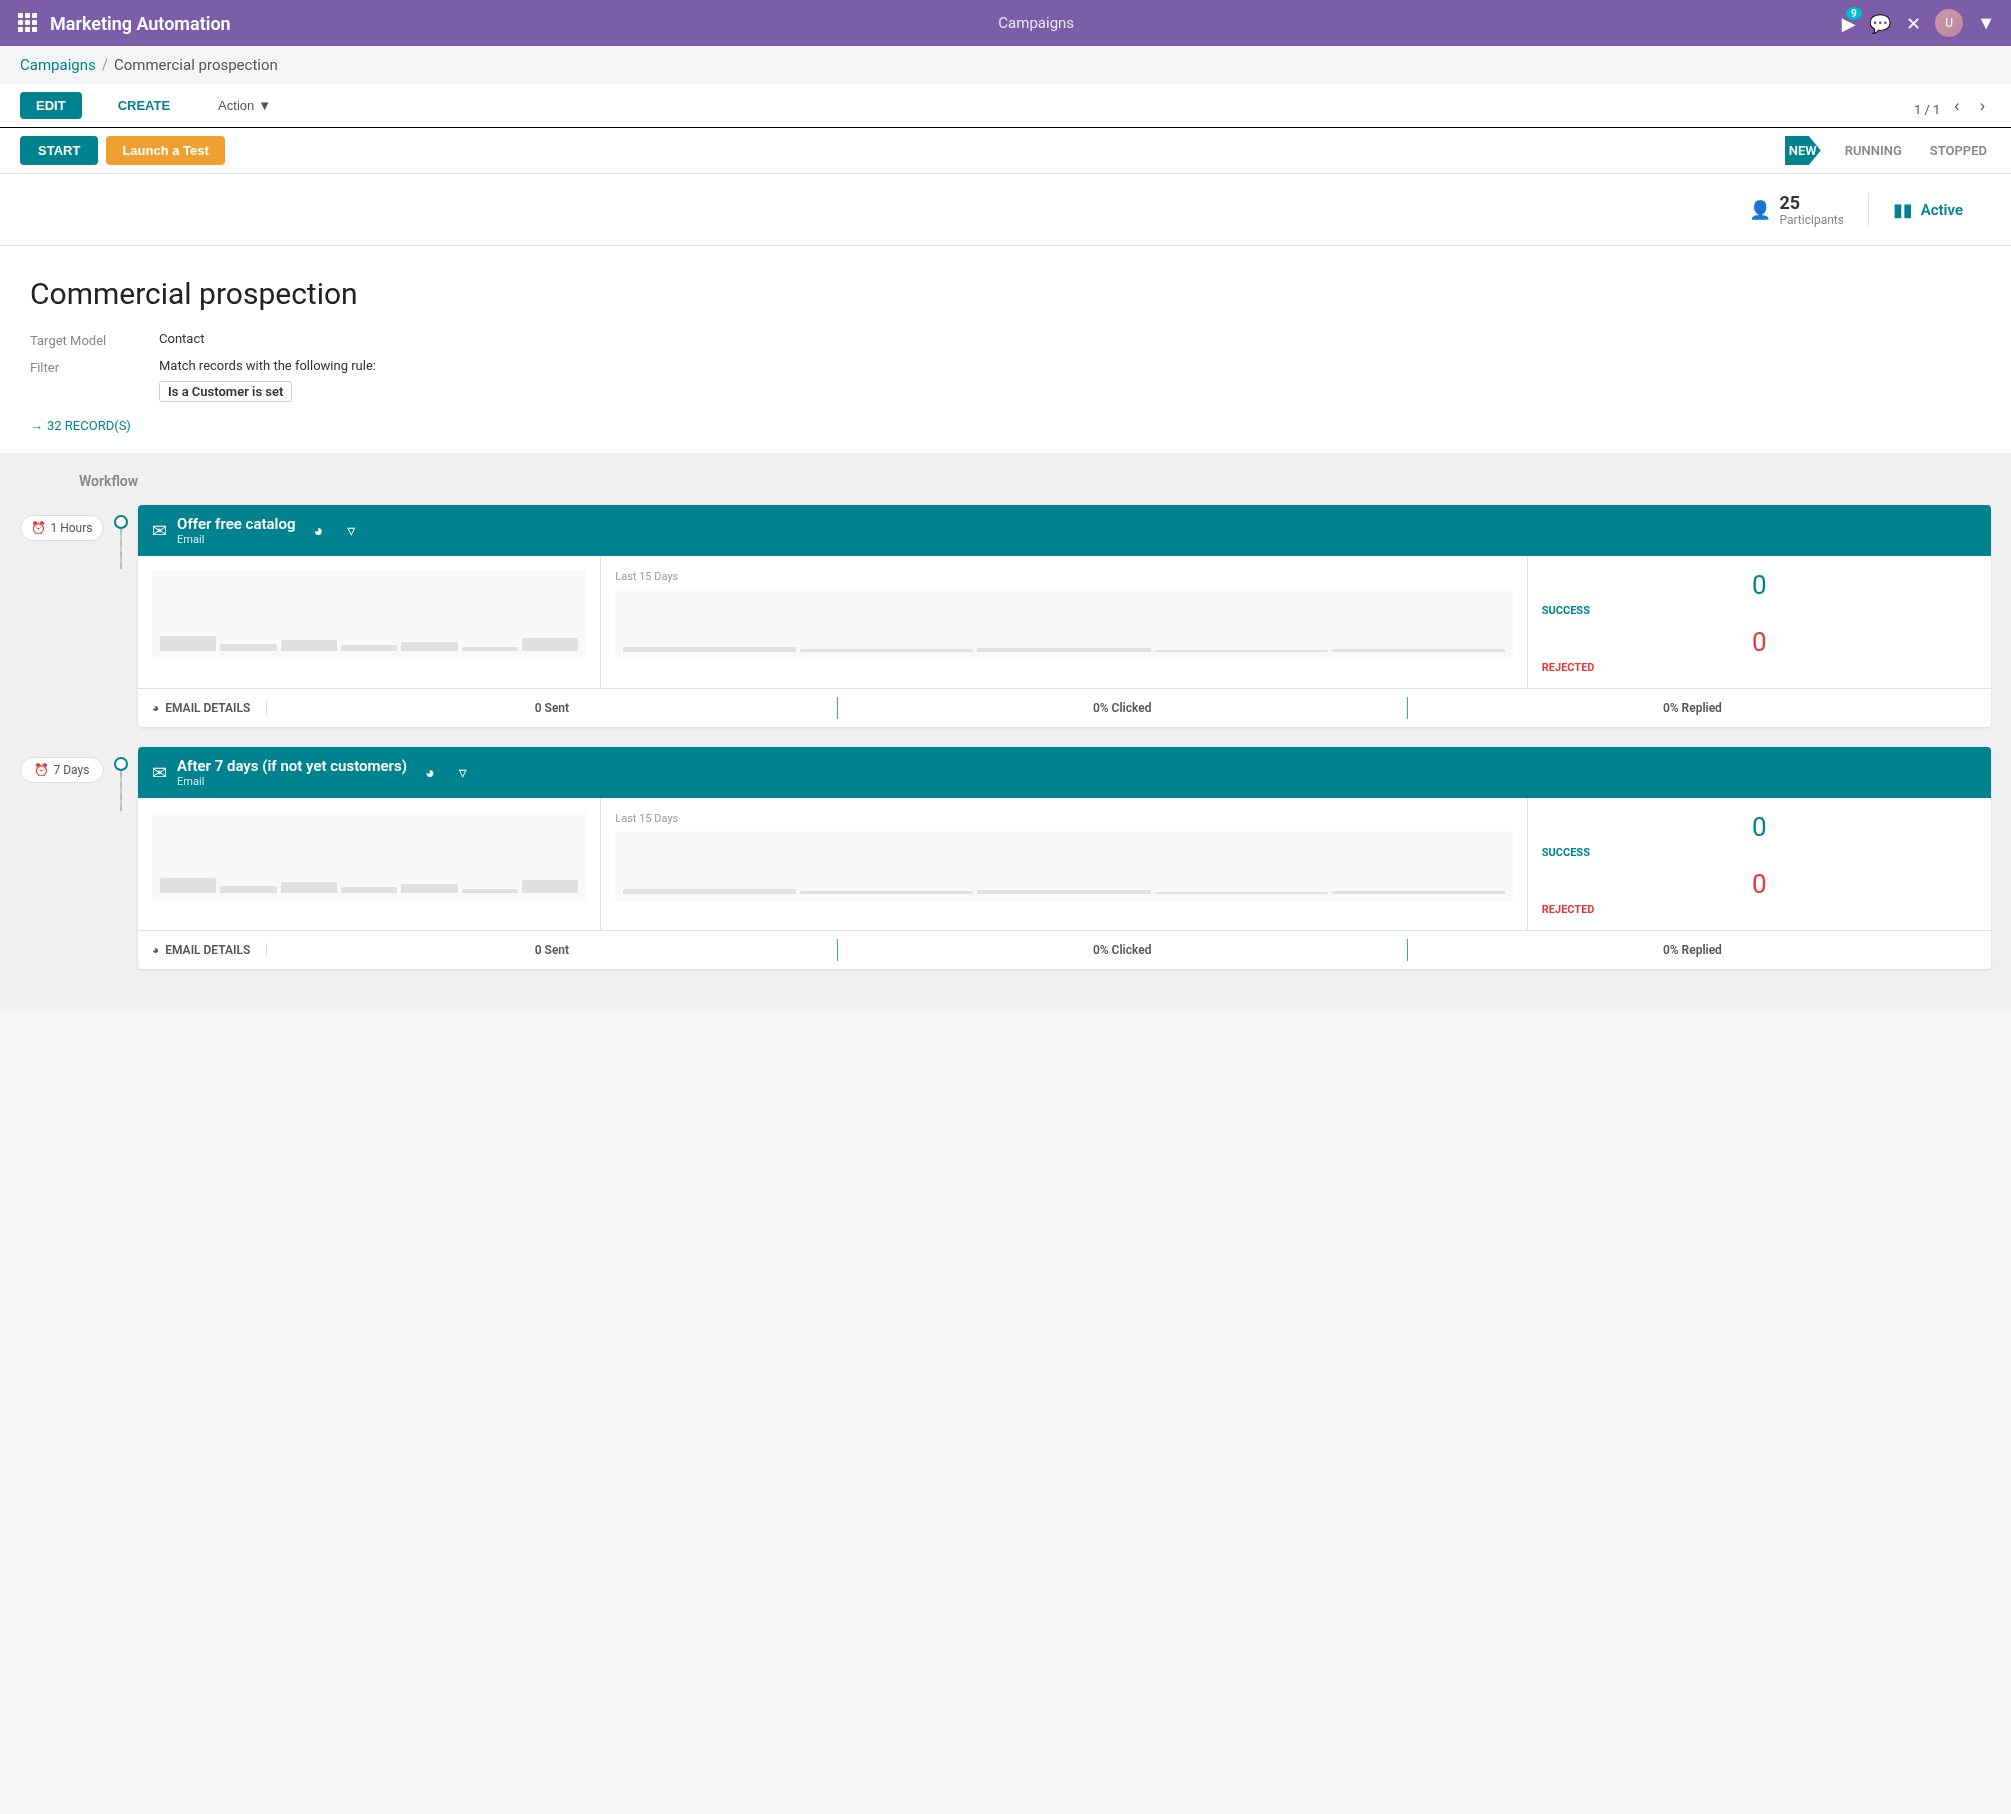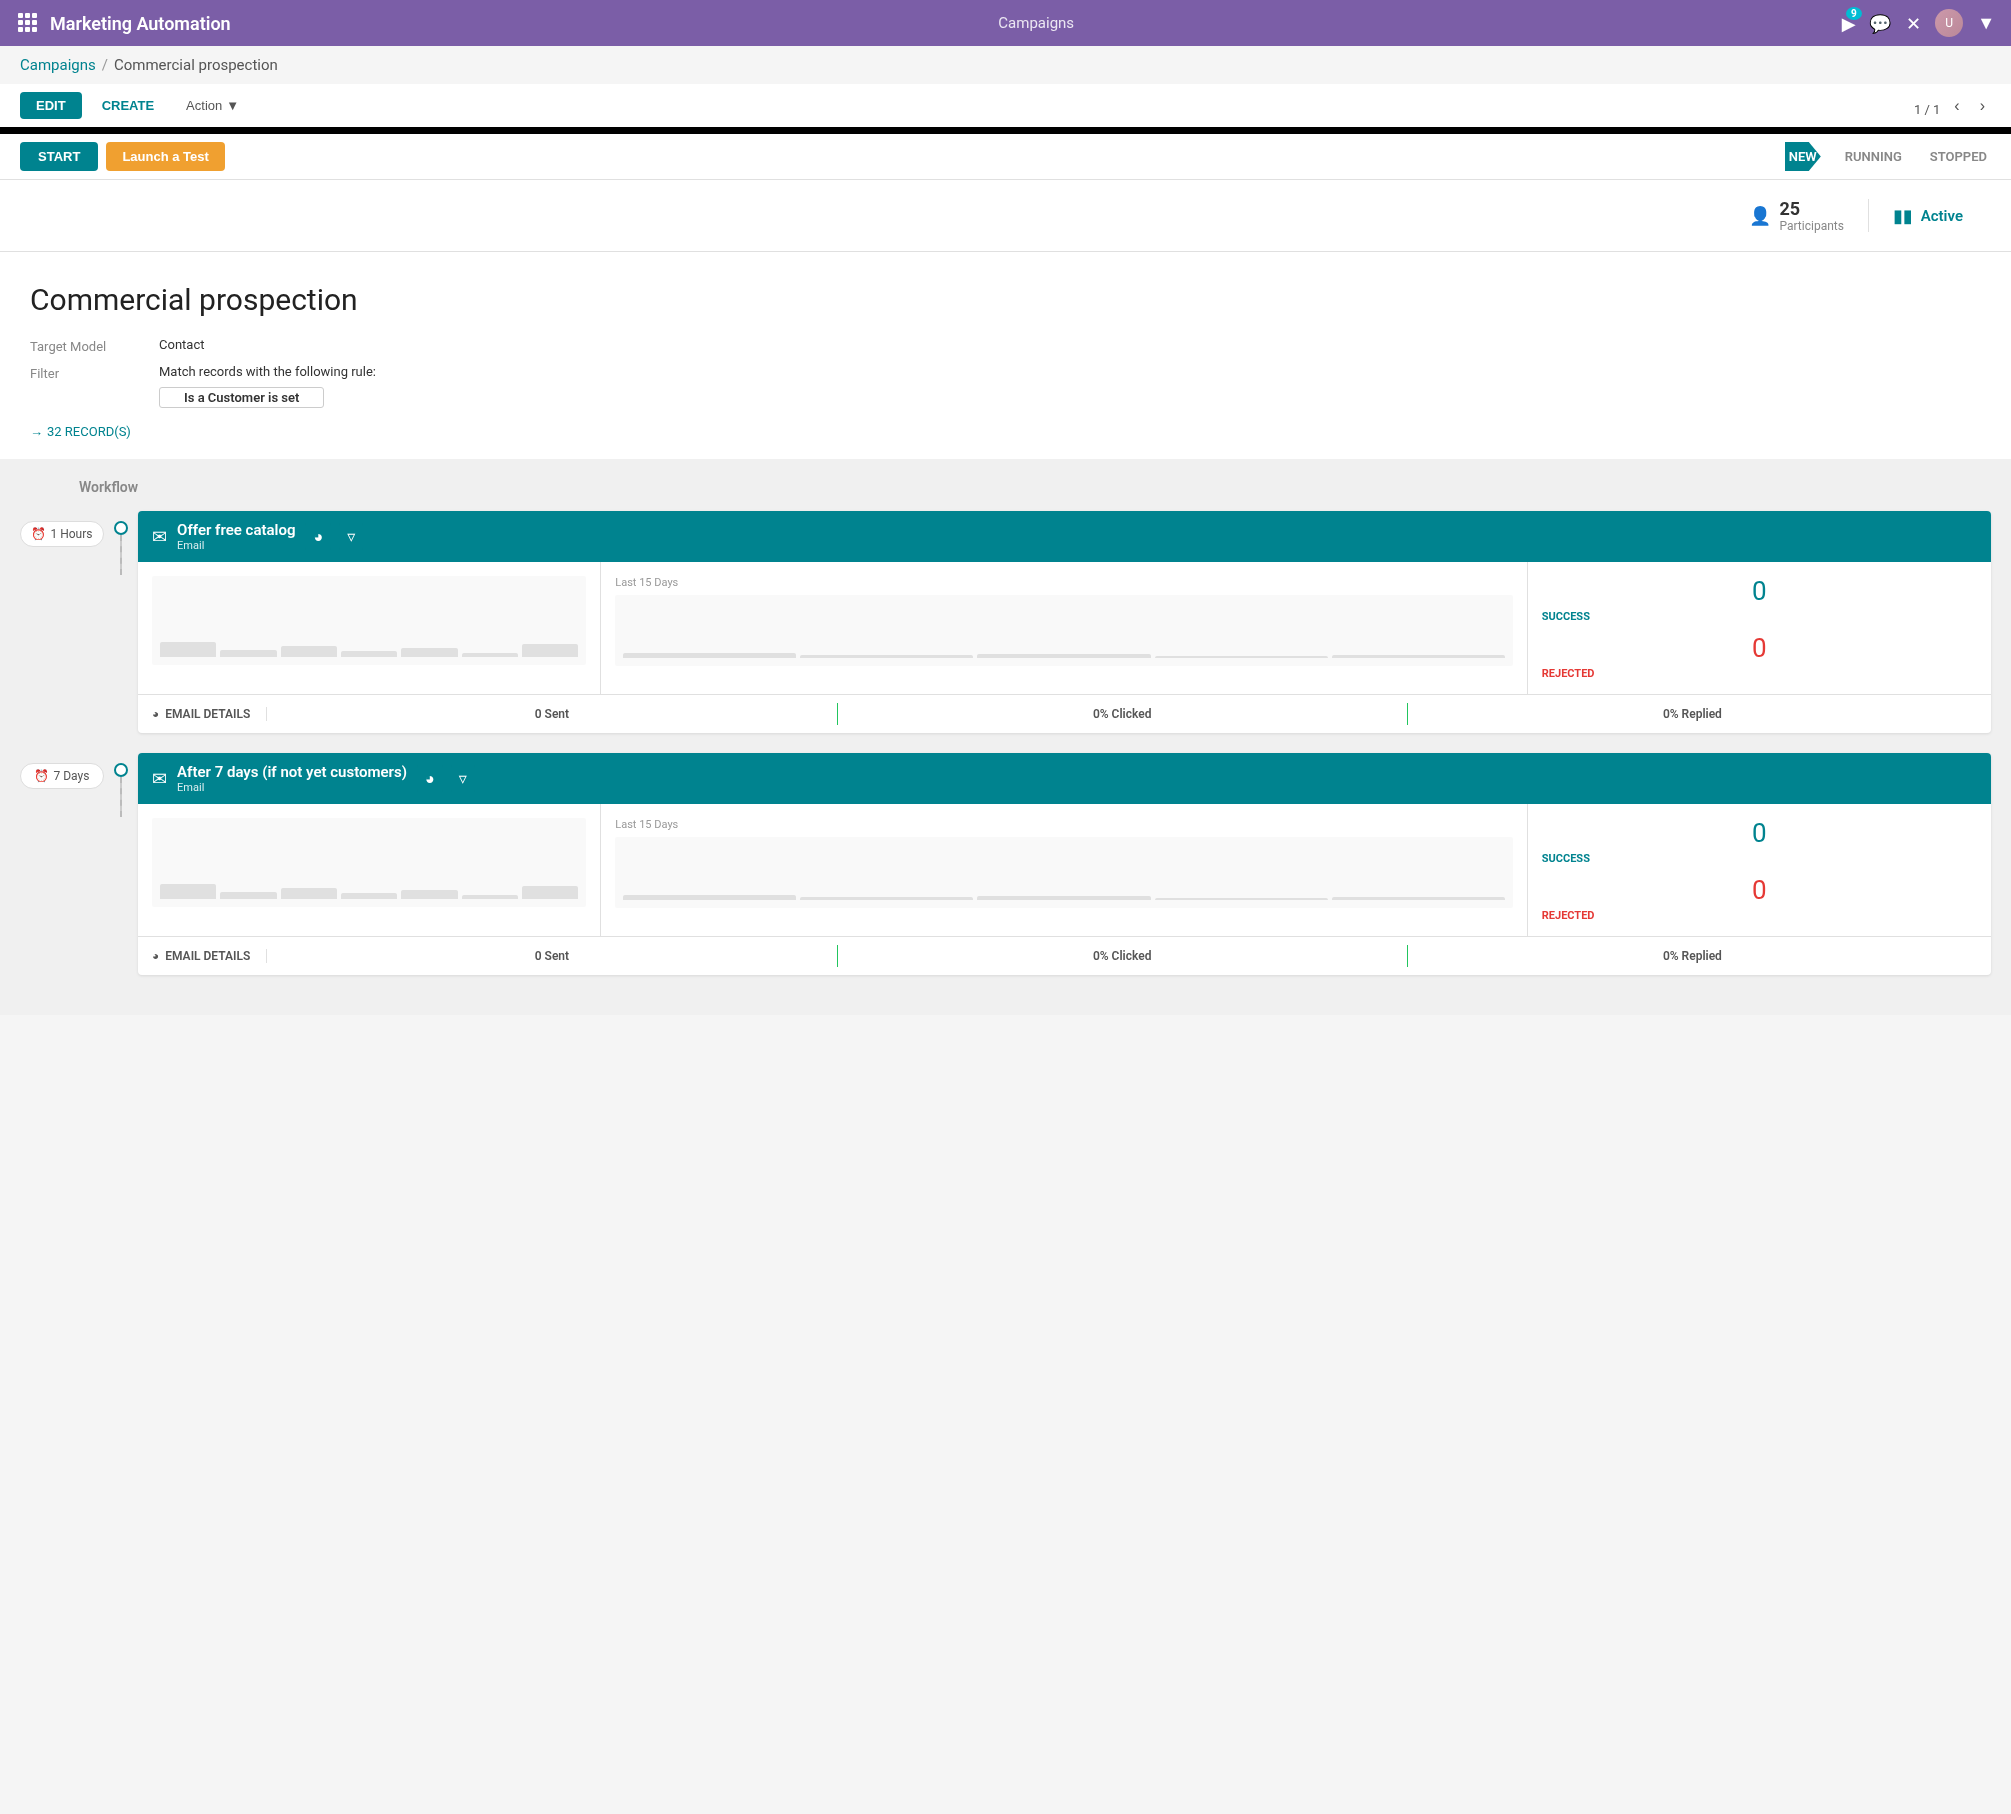--- a/index.html
+++ b/index.html
@@ -42,23 +42,23 @@
     }
     .breadcrumb-link { color: #00838f; cursor: pointer; }
     .breadcrumb-sep { color: #999; }
     .breadcrumb-current { color: #555; }
 
     
     .toolbar {
       display: flex;
       align-items: center;
       padding: 8px 20px;
-      gap: 8px;
-      background: white;
-      border-bottom: 7px solid #000000;
+      gap: 24px;
+      background: white;
+      border-bottom: 1px solid #000000;
     }
     .btn-edit {
       background: #00838f;
       color: white;
       border: none;
       padding: 6px 16px;
       border-radius: 4px;
       cursor: pointer;
       font-weight: 600;
       font-size: 13px;
@@ -193,21 +193,21 @@
       grid-template-columns: 129px 1fr;
       gap: 10px 0;
       margin-bottom: 16px;
     }
     .field-label { color: #888; font-size: 13px; padding-top: 2px; }
     .field-value { color: #333; font-size: 13px; }
     .filter-tag {
       display: inline-block;
       border: 1px solid #ccc;
       border-radius: 3px;
-      padding: 2px 24px;
+      padding: 2px 8px;
       font-size: 13px;
       color: #333;
       background: white;
     }
     .filter-tag span { font-weight: 600; }
     .records-link {
       color: #00838f;
       cursor: pointer;
       font-size: 13px;
       display: flex;

